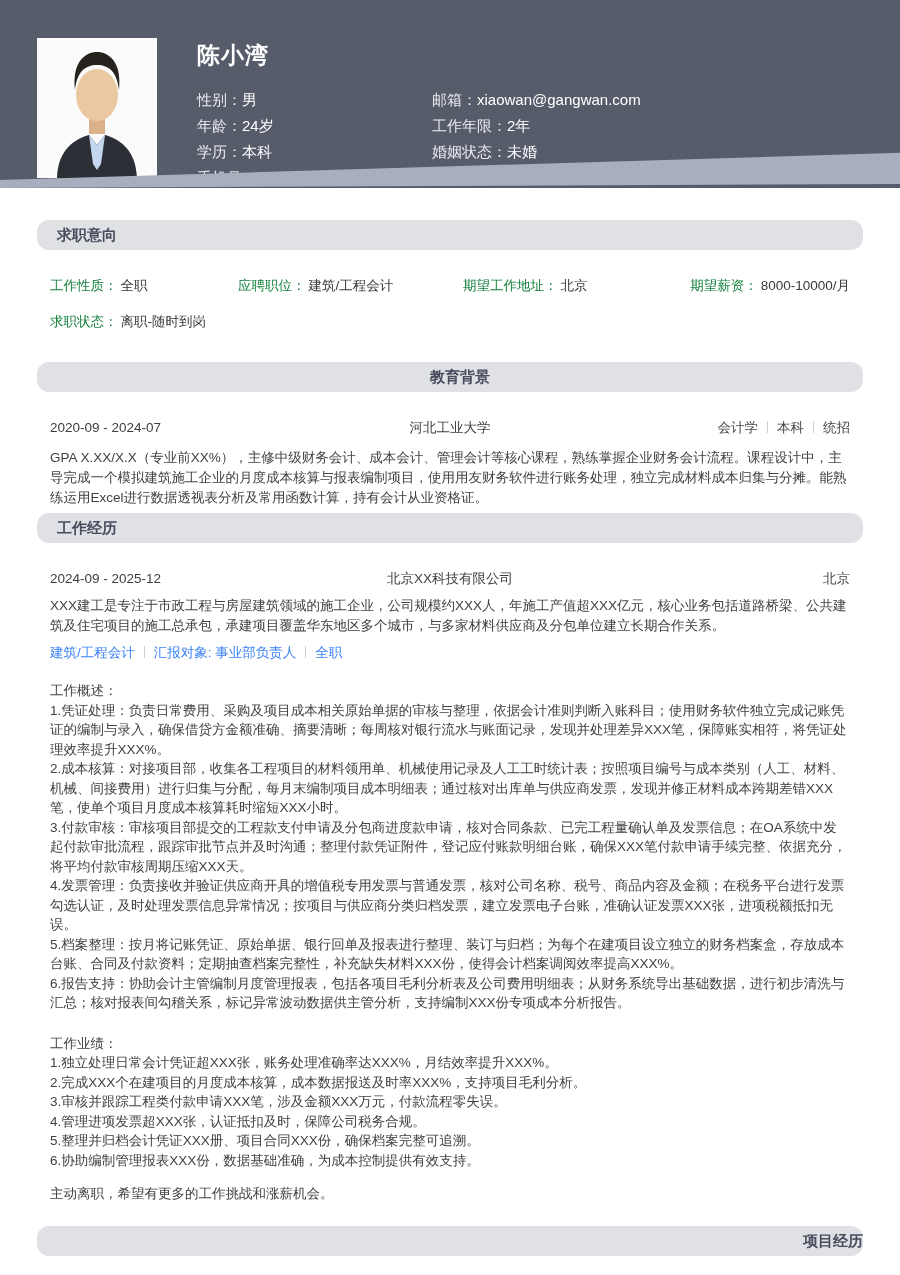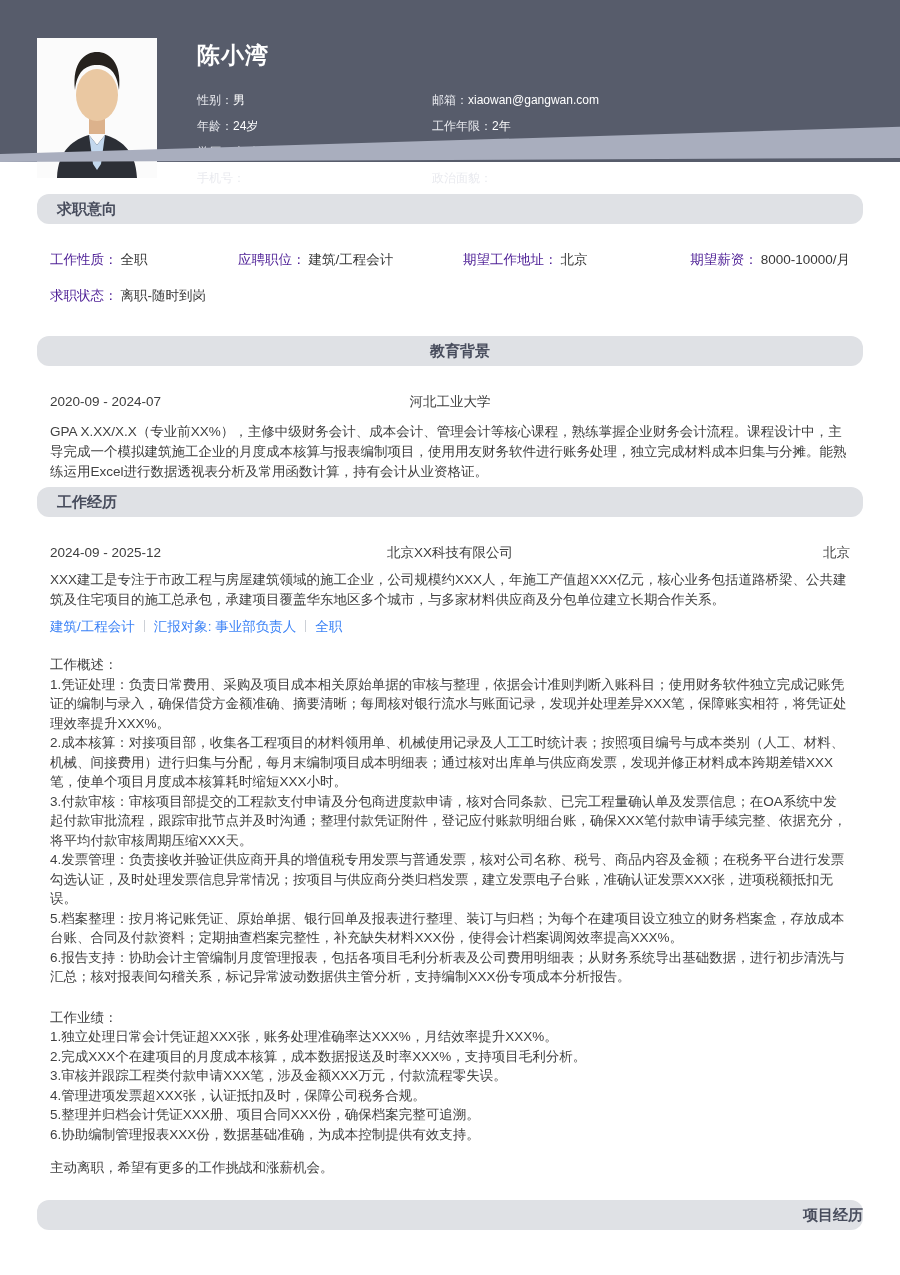--- a/index.html
+++ b/index.html
@@ -11,49 +11,49 @@
     --header-text:#ffffff;
   }
   *{box-sizing:border-box;}
   html,body{margin:0;padding:0;}
   body{
     width:900px;height:1275px;overflow:hidden;background:#ffffff;
     font-family:"Liberation Sans","DejaVu Sans",sans-serif;
     color:var(--body-text);
   }
   
-  .header{position:relative;height:162px;background:var(--header-bg);color:var(--header-text);}
+  .header{position:relative;height:188px;background:var(--header-bg);color:var(--header-text);}
   .band{position:absolute;left:0;bottom:0;width:100%;height:40px;background:var(--header-band);
     clip-path:polygon(0 80%,100% 12%,100% 90%,0 100%);}
   .photo{position:absolute;left:37px;top:38px;width:120px;height:140px;background:#fdfdfd;overflow:hidden;}
   .photo svg{display:block;width:100%;height:100%;}
   .hc{position:absolute;left:197px;top:42px;right:30px;}
   .name{margin:0;font-size:23px;font-weight:bold;letter-spacing:1px;line-height:26px;}
-  .info{display:flex;margin-top:19px;font-size:12px;}
+  .info{display:flex;margin-top:19px;font-size:15px;}
   .icol-l{width:235px;flex:none;}
   .icol-r{flex:1;}
   .irw{height:26px;line-height:26px;white-space:nowrap;}
   .il{color:#e9eaef;}
   .iv{color:#ffffff;}
   
   .main{padding:0 37px;font-size:13.5px;}
   .sec-bar{height:30px;line-height:30px;background:var(--section-bar-bg);border-radius:12px;
     padding-left:20px;font-size:15px;font-weight:bold;color:var(--section-title-color);}
   .bar-intent{margin-top:32px;}
   .bar-edu{margin-top:31px;text-align:center;}
   .bar-work{margin-top:5px;}
   .bar-proj{margin-top:22px;text-align:right;}
   .pad{margin-left:13px;margin-right:13px;}
   .irow1{display:flex;margin-top:26px;line-height:19px;}
   .irow2{margin-top:17px;line-height:19px;}
   .f1{width:188px;flex:none;}
   .f2{width:225px;flex:none;}
   .f3{width:213px;flex:none;}
   .f4{flex:1;text-align:right;}
-  .fl{color:#4c1d95;margin-right:3px;}
+  .fl{color:#15803d;margin-right:3px;}
   .fv{color:#383838;}
   .meta{display:grid;grid-template-columns:1fr auto 1fr;margin-top:26px;line-height:19px;color:#3d3d3d;}
   .m-l{text-align:left;}
   .m-c{text-align:center;}
   .m-r{text-align:right;color:#474747;white-space:nowrap;}
   .para{margin:11px 13px 0;line-height:20px;color:var(--body-text);}
   .para-company{margin-top:8px;}
   .role{margin-top:7px;line-height:19px;color:#3b82f6;}
   .vsep{display:inline-block;width:1px;height:12px;background:#ccd0d6;margin:0 9px;vertical-align:-1px;}
   .block{margin-top:19px;}
@@ -109,20 +109,21 @@
   <div class="irow2 pad">
     <span class="fl">求职状态：</span><span class="fv">离职-随时到岗</span>
   </div>
 
   <div class="sec-bar bar-edu">
     <span>教育背景</span>
   </div>
   <div class="meta pad">
     <span class="m-l">2020-09 - 2024-07</span>
     <span class="m-c">河北工业大学</span>
+    <span class="m-r"><span>会计学</span><span class="vsep"></span><span>本科</span><span class="vsep"></span><span>统招</span></span>
   </div>
   <p class="para">GPA X.XX/X.X（专业前XX%），主修中级财务会计、成本会计、管理会计等核心课程，熟练掌握企业财务会计流程。课程设计中，主导完成一个模拟建筑施工企业的月度成本核算与报表编制项目，使用用友财务软件进行账务处理，独立完成材料成本归集与分摊。能熟练运用Excel进行数据透视表分析及常用函数计算，持有会计从业资格证。</p>
 
   <div class="sec-bar bar-work">
     <span>工作经历</span>
   </div>
   <div class="meta pad">
     <span class="m-l">2024-09 - 2025-12</span>
     <span class="m-c">北京XX科技有限公司</span>
     <span class="m-r">北京</span>

